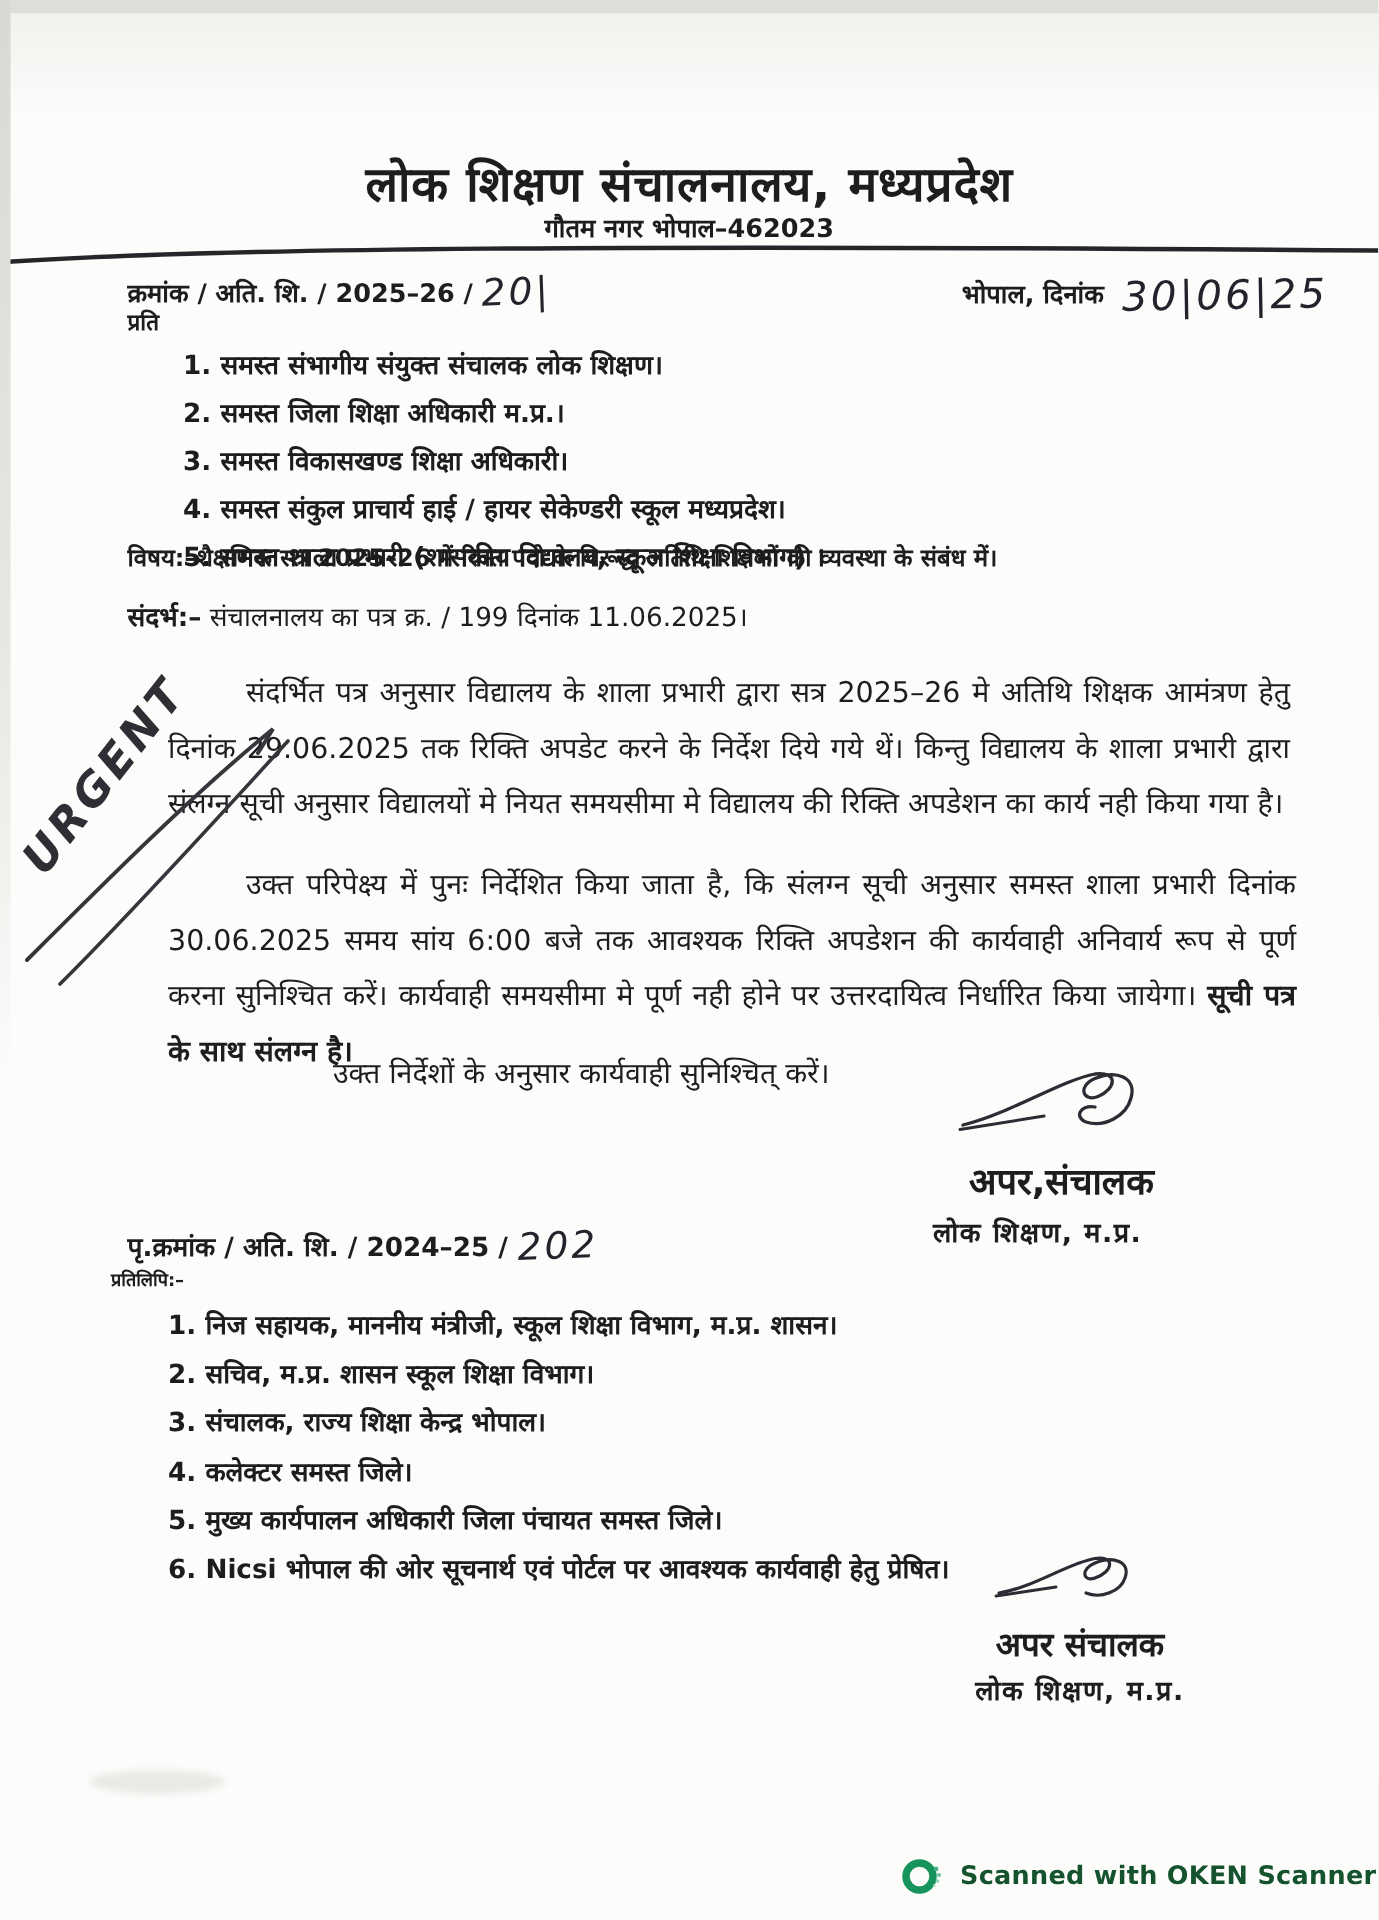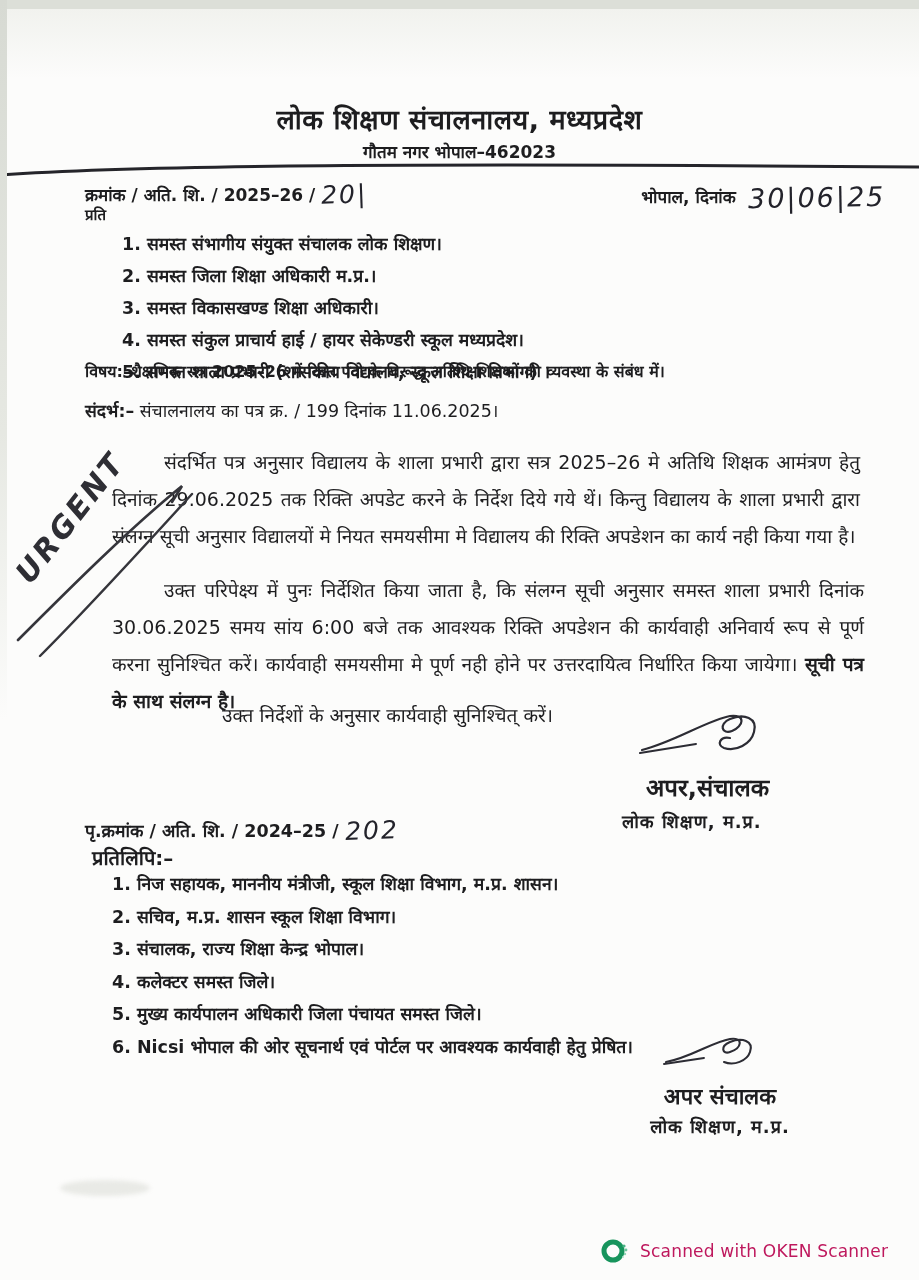--- a/index.html
+++ b/index.html
@@ -17,21 +17,21 @@
     content:""; position:absolute; top:0; left:0; width:7px; height:720px;
     background:linear-gradient(#d7dad3 0%, #e6e8e2 60%, rgba(230,232,226,0)); z-index:5;
   }
   .shade-top {
     position:absolute; top:9px; left:0; right:0; height:70px;
     background:linear-gradient(#f1f2ee, rgba(252,252,251,0)); z-index:0;
   }
   .abs { position:absolute; }
   .title {
     top:100px; left:0; width:100%; text-align:center;
-    font-size:27px; font-weight:bold; letter-spacing:.5px;
+    font-size:32px; font-weight:bold; letter-spacing:.5px;
   }
   .subtitle {
     top:140px; left:0; width:100%; text-align:center;
     font-size:17px; font-weight:bold;
   }
   .divider { top:158px; left:0; }
   .ref-row { top:178px; left:85px; width:800px; display:flex; }
   .ref-left { font-size:17px; font-weight:bold; white-space:nowrap; }
   .ref-right { margin-left:auto; font-size:17px; font-weight:bold; white-space:nowrap; }
   .hw {
@@ -51,35 +51,35 @@
   .para { font-size:19px; line-height:37px; text-align:justify; text-indent:52px; }
   .para1 { top:444px; left:112px; width:748px; }
   .para2 { top:572px; left:112px; width:752px; }
   .closing { top:702px; left:222px; font-size:19px; }
   .sig1 { top:708px; left:608px; width:290px; }
   .sig1 .scribble { margin-left:30px; }
   .sig1-line1 { font-size:24px; font-weight:bold; margin:2px 0 0 38px; }
   .sig1-line2 { font-size:18px; font-weight:bold; margin:6px 0 0 14px; letter-spacing:1px; }
   .sig1-line3 { font-size:17px; font-weight:bold; margin:4px 0 0 6px; white-space:nowrap; }
   .endnum { top:814px; left:85px; font-size:17.5px; font-weight:bold; }
-  .pratilipi { top:844px; left:92px; font-size:20px; font-weight:bold; }
+  .pratilipi { top:844px; left:74px; font-size:12px; font-weight:bold; }
   .cclist { top:868px; left:112px; width:740px; line-height:32.5px; }
   .sig2 { top:1032px; left:600px; width:240px; text-align:center; }
   .sig2-line1 { font-size:22px; font-weight:bold; margin-top:0; }
   .sig2-line2 { font-size:18px; font-weight:bold; margin-top:4px; letter-spacing:1px; }
   .urgent-wrap { top:428px; left:0; width:240px; height:240px; z-index:4; }
   .urgent-text {
     position:absolute; top:72px; left:-8px; transform:rotate(-52deg);
     font-size:30px; font-weight:bold; letter-spacing:3px; color:#2e2e34;
     font-style:italic;
   }
   .footer {
     top:1236px; left:600px; display:flex; align-items:center; gap:10px;
   }
-  .footer-label { font-size:17px; font-weight:400; color:#be185d; letter-spacing:.2px; }
+  .footer-label { font-size:17px; font-weight:700; color:#14532d; letter-spacing:.2px; }
   .smudge { position:absolute; background:#e9eae6; border-radius:50%; filter:blur(2px); }
 </style>
 </head>
 <body>
 
 <div class="page">
   <div class="shade-top"></div>
 
   <div class="abs title">लोक शिक्षण संचालनालय, मध्यप्रदेश</div>
   <div class="abs subtitle">गौतम नगर भोपाल–462023</div>

